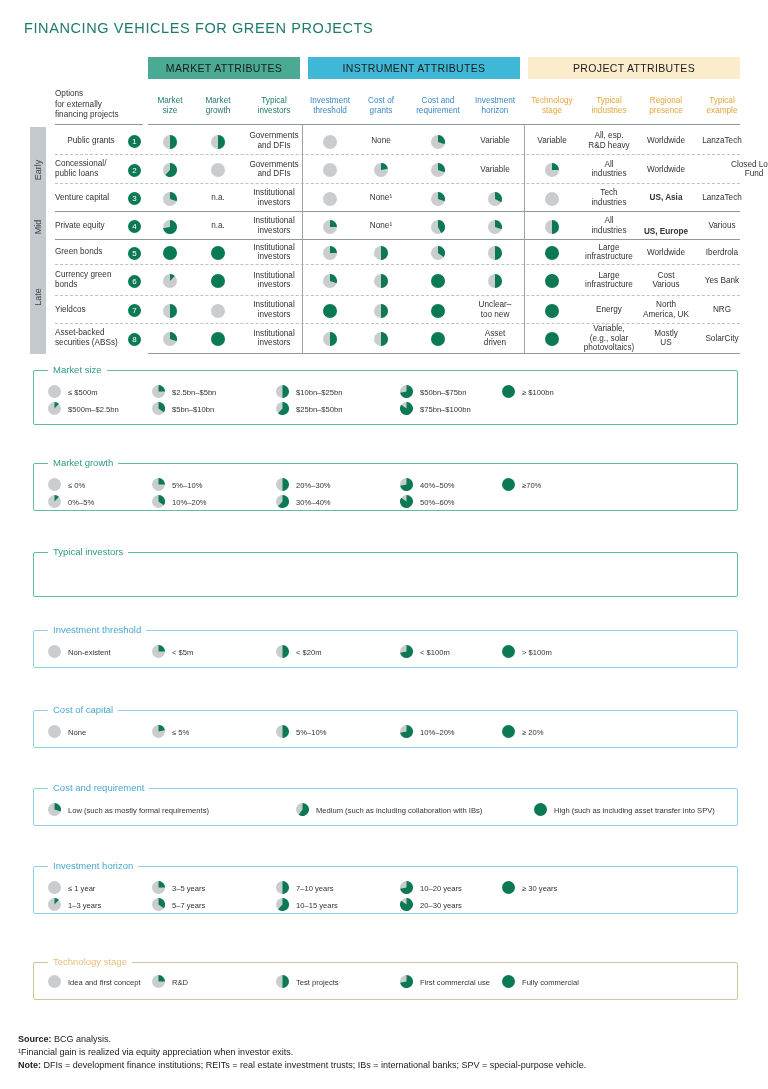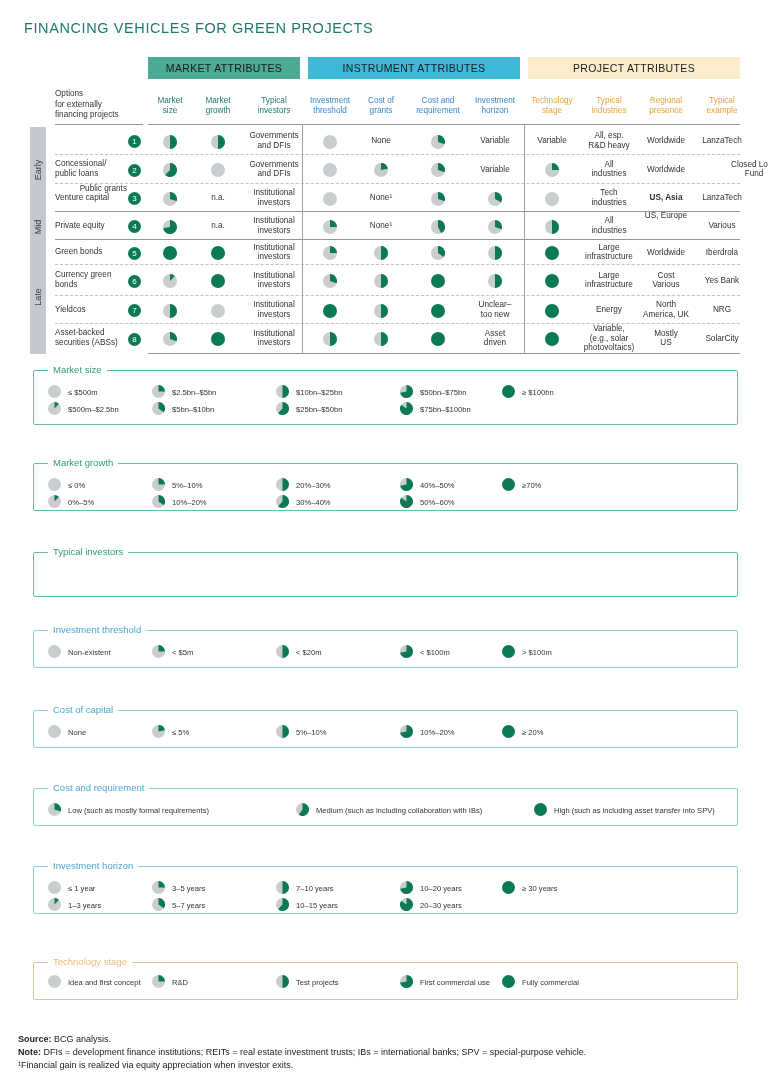--- a/index.html
+++ b/index.html
@@ -177,21 +177,21 @@
         <span>Early</span>
       </div>
       <div class="stage" style="top: 212px; height: 29px;">
         <span>Mid</span>
       </div>
       <div class="stage" style="top: 240px; height: 114px;">
         <span>Late</span>
       </div>
     </div>
   <div id="layer-rows">
-      <div class="cell-txt" style="left: 55px; top: 135.5px; width: 72px; text-align: right; margin-top: 48px;">
+      <div class="cell-txt" style="left: 55px; top: 135.5px; width: 72px; text-align: center;">
         <div>Public grants</div>
       </div>
       <div class="rownum" style="left: 128px; top: 135px;">1</div>
       <div class="pie" style="left: 163px; top: 134.5px;"><svg width="14" height="14" viewBox="0 0 14 14">
           <circle cx="7" cy="7" r="7" fill="#c9cdd0"></circle>
           <path d="M 7 7 L 7 0 A 7 7 0 0 1 7.000000000000001 14 Z" fill="#0b7a54"></path>
         </svg></div>
       <div class="pie" style="left: 211px; top: 134.5px;"><svg width="14" height="14" viewBox="0 0 14 14">
           <circle cx="7" cy="7" r="7" fill="#c9cdd0"></circle>
           <path d="M 7 7 L 7 0 A 7 7 0 0 1 7.000000000000001 14 Z" fill="#0b7a54"></path>
@@ -344,21 +344,21 @@
           <path d="M 7 7 L 7 0 A 7 7 0 0 1 13.657395614066075 9.163118960624631 Z" fill="#0b7a54"></path>
         </svg></div>
       <div class="pie" style="left: 545px; top: 219.5px;"><svg width="14" height="14" viewBox="0 0 14 14">
           <circle cx="7" cy="7" r="7" fill="#c9cdd0"></circle>
           <path d="M 7 7 L 7 0 A 7 7 0 0 1 7.000000000000001 14 Z" fill="#0b7a54"></path>
         </svg></div>
       <div class="cell-txt" style="left: 582px; top: 216.4px; width: 54px;">
         <div>All</div>
         <div>industries</div>
       </div>
-      <div class="cell-txt" style="left: 640px; top: 211px; width: 52px;">
+      <div class="cell-txt" style="left: 640px; top: 227px; width: 52px; font-weight: bold;">
         <div>US, Europe</div>
       </div>
       <div class="cell-txt" style="left: 696px; top: 221.2px; width: 52px;">
         <div>Various</div>
       </div>
       <div class="cell-txt" style="left: 55px; top: 247px; width: 72px; text-align: left;">
         <div>Green bonds</div>
       </div>
       <div class="rownum" style="left: 128px; top: 246.5px;">5</div>
       <div class="pie" style="left: 163px; top: 246px;"><svg width="14" height="14" viewBox="0 0 14 14">
@@ -861,20 +861,20 @@
           <span class="lab">Fully commercial</span>
         </div>
       </div>
     </div>
 
   <div class="footer">
     <div>
       <b>Source:</b>
       <span>BCG analysis.</span>
     </div>
+    <div>¹Financial gain is realized via equity appreciation when investor exits.</div>
     <div>
       <b>Note:</b>
       <span>DFIs = development finance institutions; REITs = real estate investment trusts; IBs = international banks; SPV = special-purpose vehicle.</span>
     </div>
-    <div>¹Financial gain is realized via equity appreciation when investor exits.</div>
   </div>
 
 </div>
 
 </body></html>

